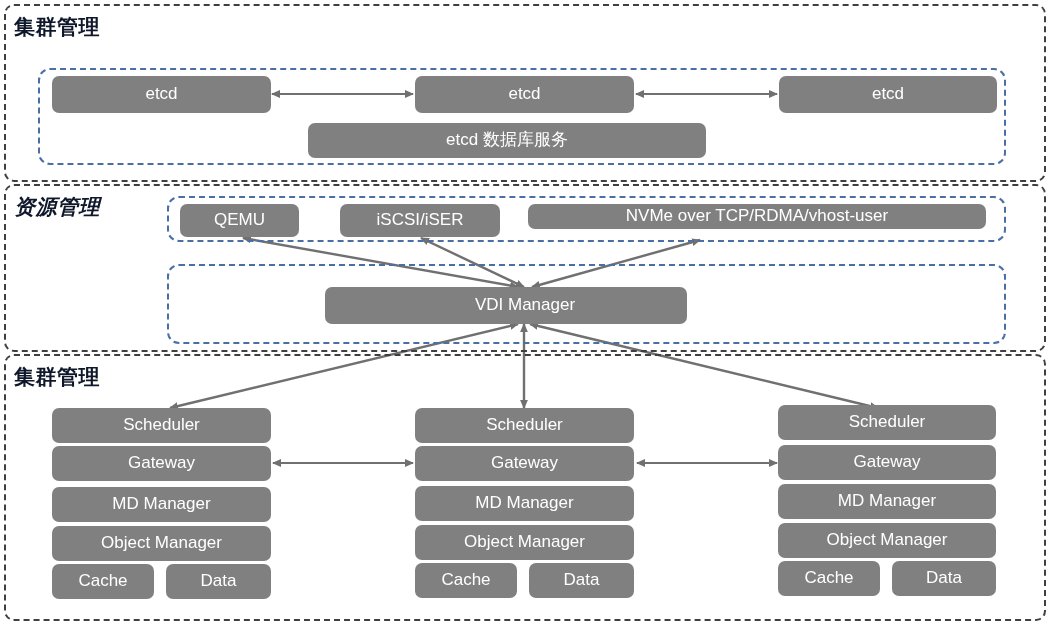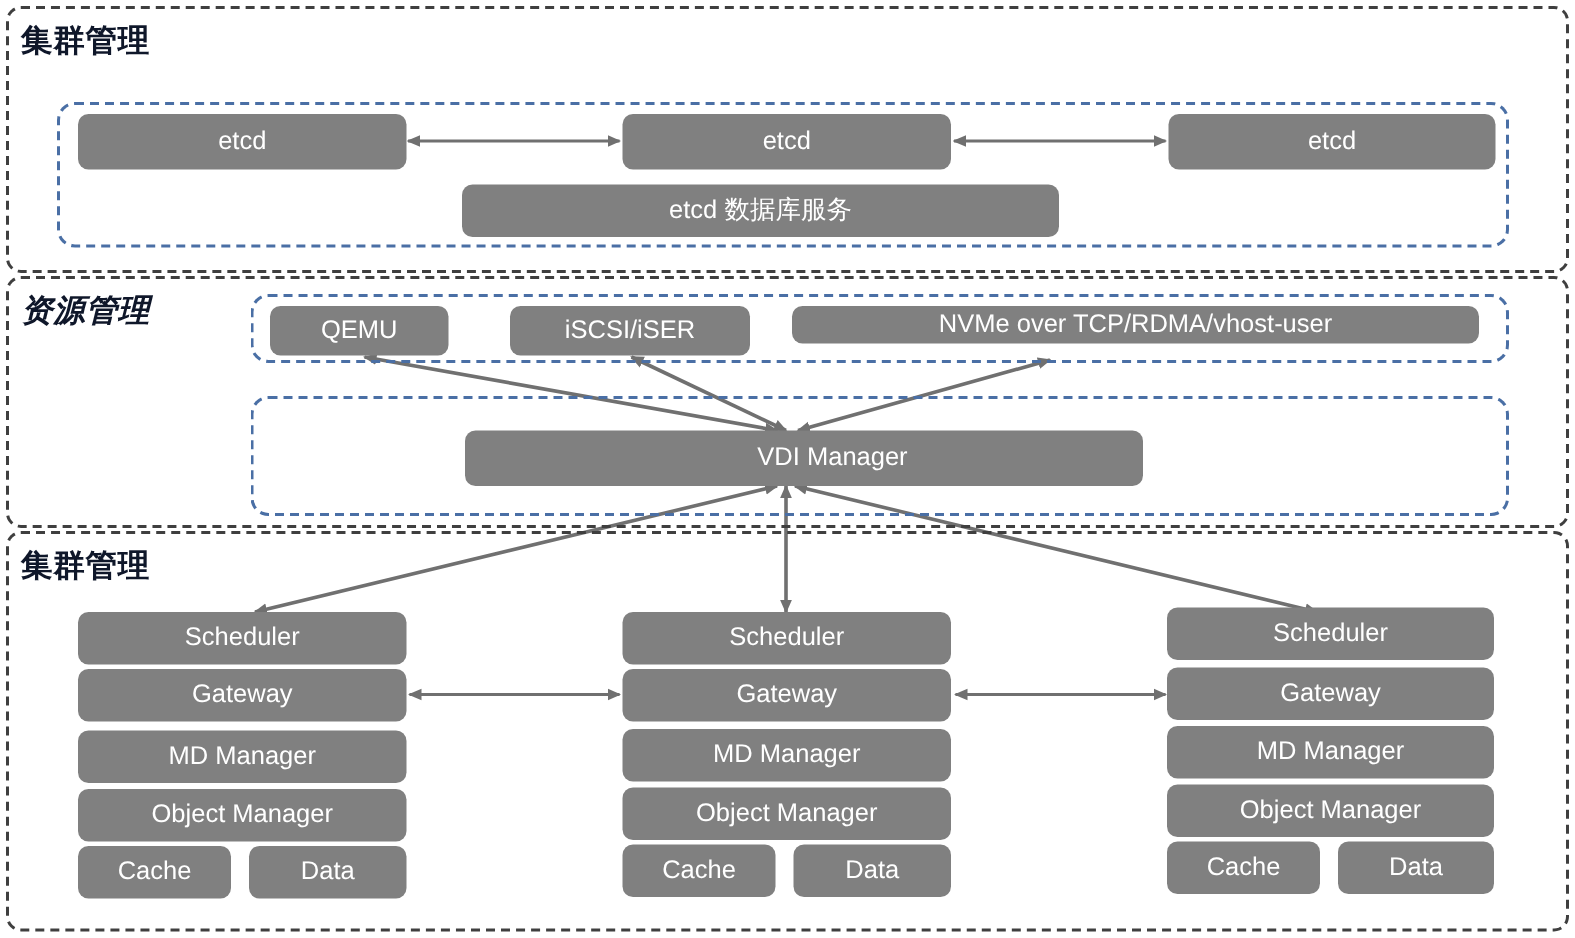--- a/index.html
+++ b/index.html
@@ -124,21 +124,21 @@
 
   <div class="box" style="left:340px; top:204px; width:160px; height:33px;">iSCSI/iSER</div>
   <div class="box" style="left:180px; top:204px; width:119px; height:33px;">QEMU</div>
   <div class="box bold-tail" style="left:516px; top:204px; width:458px; height:25px;margin-left:12px;">
     <span>NVMe over TCP/RDMA/vhost-</span>
       <b>user</b>
   </div>
 
   <div class="panel" style="left:167px; top:264px; width:839px; height:80px;"></div>
 
-  <div class="box" style="left:310px; top:287px; width:452px; height:37px;padding-left:38px;">VDI Manager</div>
+  <div class="box" style="left:325px; top:287px; width:362px; height:37px;padding-left:38px;">VDI Manager</div>
 
   <div class="section" style="left:4px; top:354px; width:1042px; height:267px;"></div>
   <div class="section-title" style="left:14px; top:363px;">集群管理</div>
 
   <div class="box" style="left:52px; top:408px; width:219px; height:35px;">Scheduler</div>
   <div class="box" style="left:52px; top:446px; width:219px; height:35px;">Gateway</div>
   <div class="box" style="left:52px; top:487px; width:219px; height:35px;">MD Manager</div>
   <div class="box" style="left:52px; top:526px; width:219px; height:35px;">Object Manager</div>
   <div class="box" style="left:52px; top:564px; width:102px; height:35px;">Cache</div>
   <div class="box" style="left:166px; top:564px; width:105px; height:35px;">Data</div>

